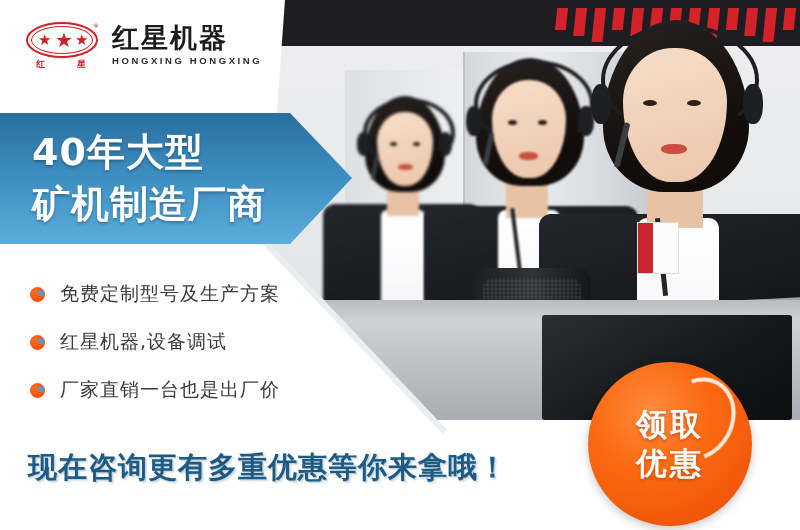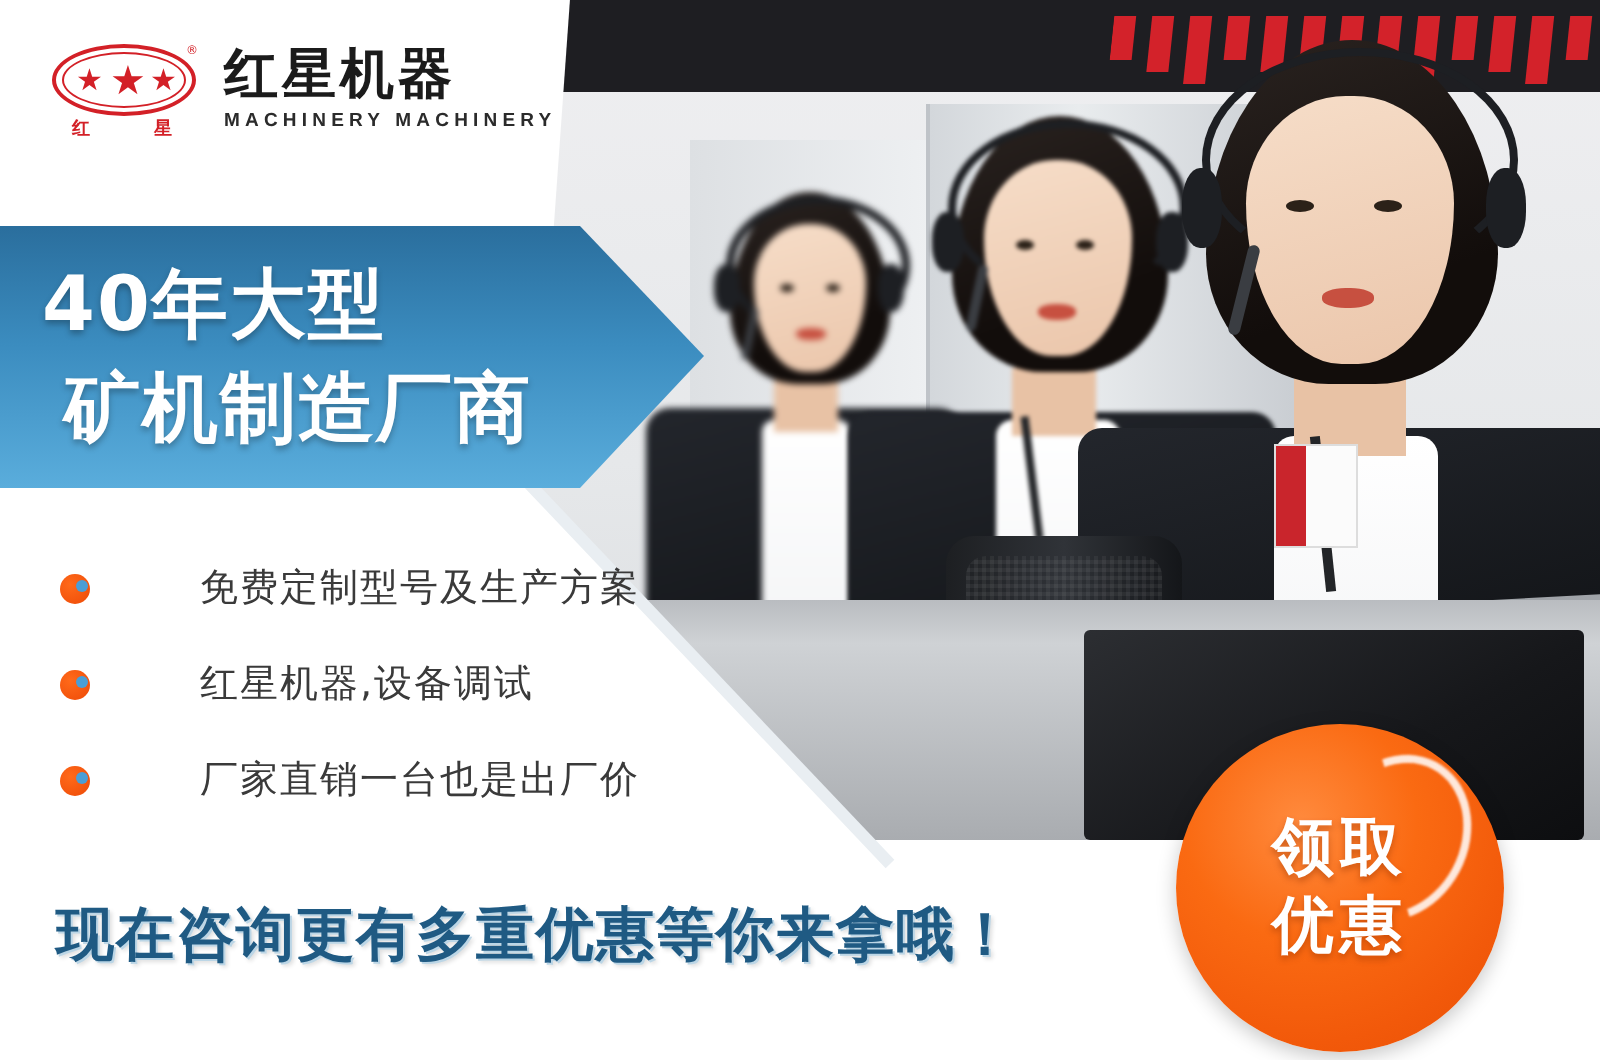--- a/index.html
+++ b/index.html
@@ -95,26 +95,26 @@
     position:absolute;left:0;top:113px;width:352px;height:131px;
     background:linear-gradient(to bottom,#2a6e9d 0%,#3b8cbf 45%,#5aaddc 100%);
     clip-path:polygon(0 0, 290px 0, 352px 65px, 290px 131px, 0 131px);
     -webkit-clip-path:polygon(0 0, 290px 0, 352px 65px, 290px 131px, 0 131px);
   }
   .banner-line{
     position:absolute;color:#fff;font-weight:bold;letter-spacing:1px;
     text-shadow:0 2px 3px rgba(0,0,0,.28);
     font-family:"DejaVu Sans","Liberation Sans",sans-serif;
   }
-  #hl1{left:21px;top:127px;font-size:38px;}
+  #hl1{left:32px;top:127px;font-size:38px;}
   #hl2{left:32px;top:179px;font-size:38px;}
 
   
   .bullets{position:absolute;left:30px;top:270px;}
-  .bullet{display:flex;align-items:center;height:48px;gap:40px;}
+  .bullet{display:flex;align-items:center;height:48px;}
   .dot{position:relative;width:15px;height:15px;border-radius:50%;
        background:radial-gradient(circle at 35% 35%,#ff6a1a,#ee4a07);
        flex:0 0 auto;margin-right:15px;}
   .dot:after{content:"";position:absolute;right:1px;top:3px;width:6px;height:6px;
        border-radius:50%;background:#4a9ed6;}
   .btext{font-size:19px;color:#3a3a3a;letter-spacing:1px;
          font-family:"DejaVu Sans","Liberation Sans",sans-serif;}
 
   
   #slogan{
@@ -269,21 +269,21 @@
       <div class="ring2"></div>
       <div class="star" style="left:12px;">★</div>
       <div class="star" style="left:29px;top:10px;font-size:20px;">★</div>
       <div class="star" style="left:49px;">★</div>
       <div class="reg">®</div>
       <div class="cn" style="left:10px;">红</div>
       <div class="cn" style="right:12px;">星</div>
     </div>
     <div class="brand">
       <div class="cn">红星机器</div>
-      <div class="en">MACHINERY MACHINERY</div>
+      <div class="en">HONGXING HONGXING</div>
     </div>
   </div>
 
   <div class="banner"></div>
   <div class="banner-line" id="hl1">40年大型</div>
   <div class="banner-line" id="hl2">矿机制造厂商</div>
 
   <div class="bullets">
     <div class="bullet">
       <div class="dot"></div>

